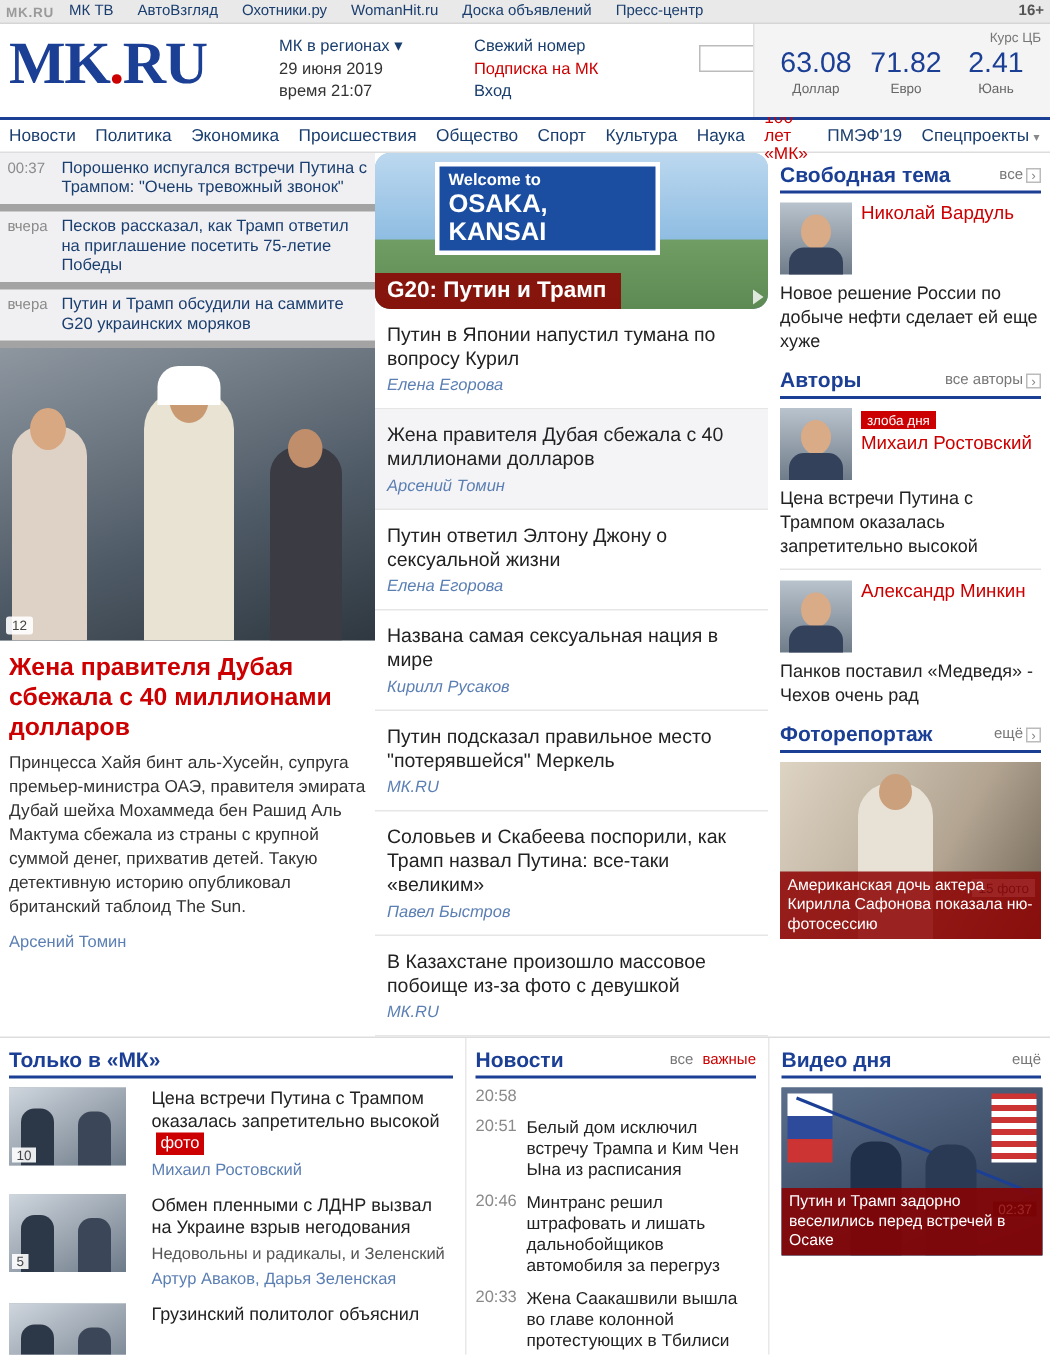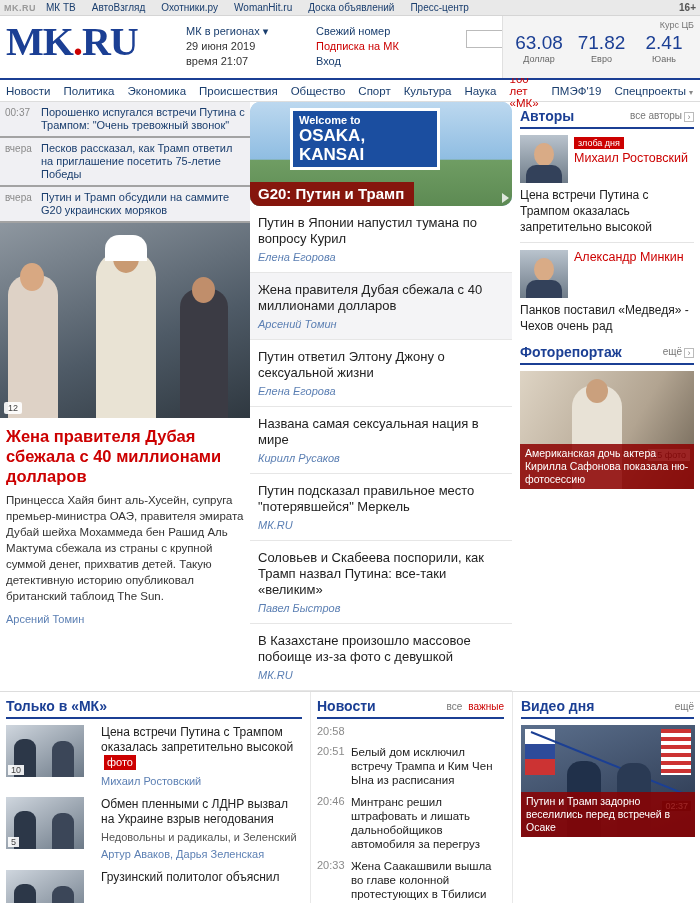--- a/index.html
+++ b/index.html
@@ -84,21 +84,21 @@
     right: -4px; bottom: 0px;
   }
   .rates {
     position: absolute; right: 0; top: 0;
     width: 198px; height: 62px;
     background: #f4f4f4;
     border-left: 1px solid #e0e0e0;
     padding: 4px 6px;
   }
   .rates .cb { text-align: right; font-size: 9px; color: #777; }
-  .rates .row { display: flex; justify-content: space-between; margin-top: 2px; }
+  .rates .row { display: flex; justify-content: flex-end; margin-top: 2px; }
   .rates .cell { text-align: center; width: 60px; }
   .rates .val { font-size: 19px; color: #1b3f94; font-family: "Liberation Sans", sans-serif; }
   .rates .lbl { font-size: 9px; color: #666; }
 
   
   .nav {
     height: 24px;
     border-top: 2px solid #1b3f94;
     border-bottom: 1px solid #ddd;
     display: flex;
@@ -115,21 +115,21 @@
   .wrap { display: flex; padding: 0; }
   .col-left { width: 250px; }
   .col-mid { width: 262px; }
   .col-right { width: 188px; }
 
   
   .ticker { background: #f0f0f3; width: 250px; }
   .ticker .row {
     display: flex;
     padding: 4px 5px;
-    border-bottom: 2px solid #a3a3a3;
+    border-bottom: 5px solid #a3a3a3;
     font-size: 11px;
     line-height: 13px;
     justify-content: flex-end;
   }
   .ticker .time { width: 36px; color: #8a8a8a; font-size: 10px; flex: none; }
   .ticker .txt { color: #1a3e6e; }
 
   
   .tophero {
     width: 262px; height: 104px;
@@ -453,20 +453,36 @@
         <div class="a">Павел Быстров</div>
       </div>
       <div class="art">
         <div class="t">В Казахстане произошло массовое побоище из-за фото с девушкой</div>
         <div class="a">МК.RU</div>
       </div>
     </div>
   </div>
 
   <div class="col-right">
+    <div class="rbox">
+      <div class="rhead">
+        <span class="title">Свободная тема</span>
+        <span class="more">
+          <span>все</span><span class="sq">›</span>
+        </span>
+      </div>
+      <div class="rauthor">
+        <div class="avatar">
+          <div class="f"></div>
+          <div class="b"></div>
+        </div>
+        <div class="nm">Николай Вардуль</div>
+      </div>
+      <div class="rtext">Новое решение России по добыче нефти сделает ей еще хуже</div>
+    </div>
 
     <div class="rbox">
       <div class="rhead">
         <span class="title">Авторы</span>
         <span class="more">
           <span>все авторы</span><span class="sq">›</span>
         </span>
       </div>
 
       <div class="rauthor">

